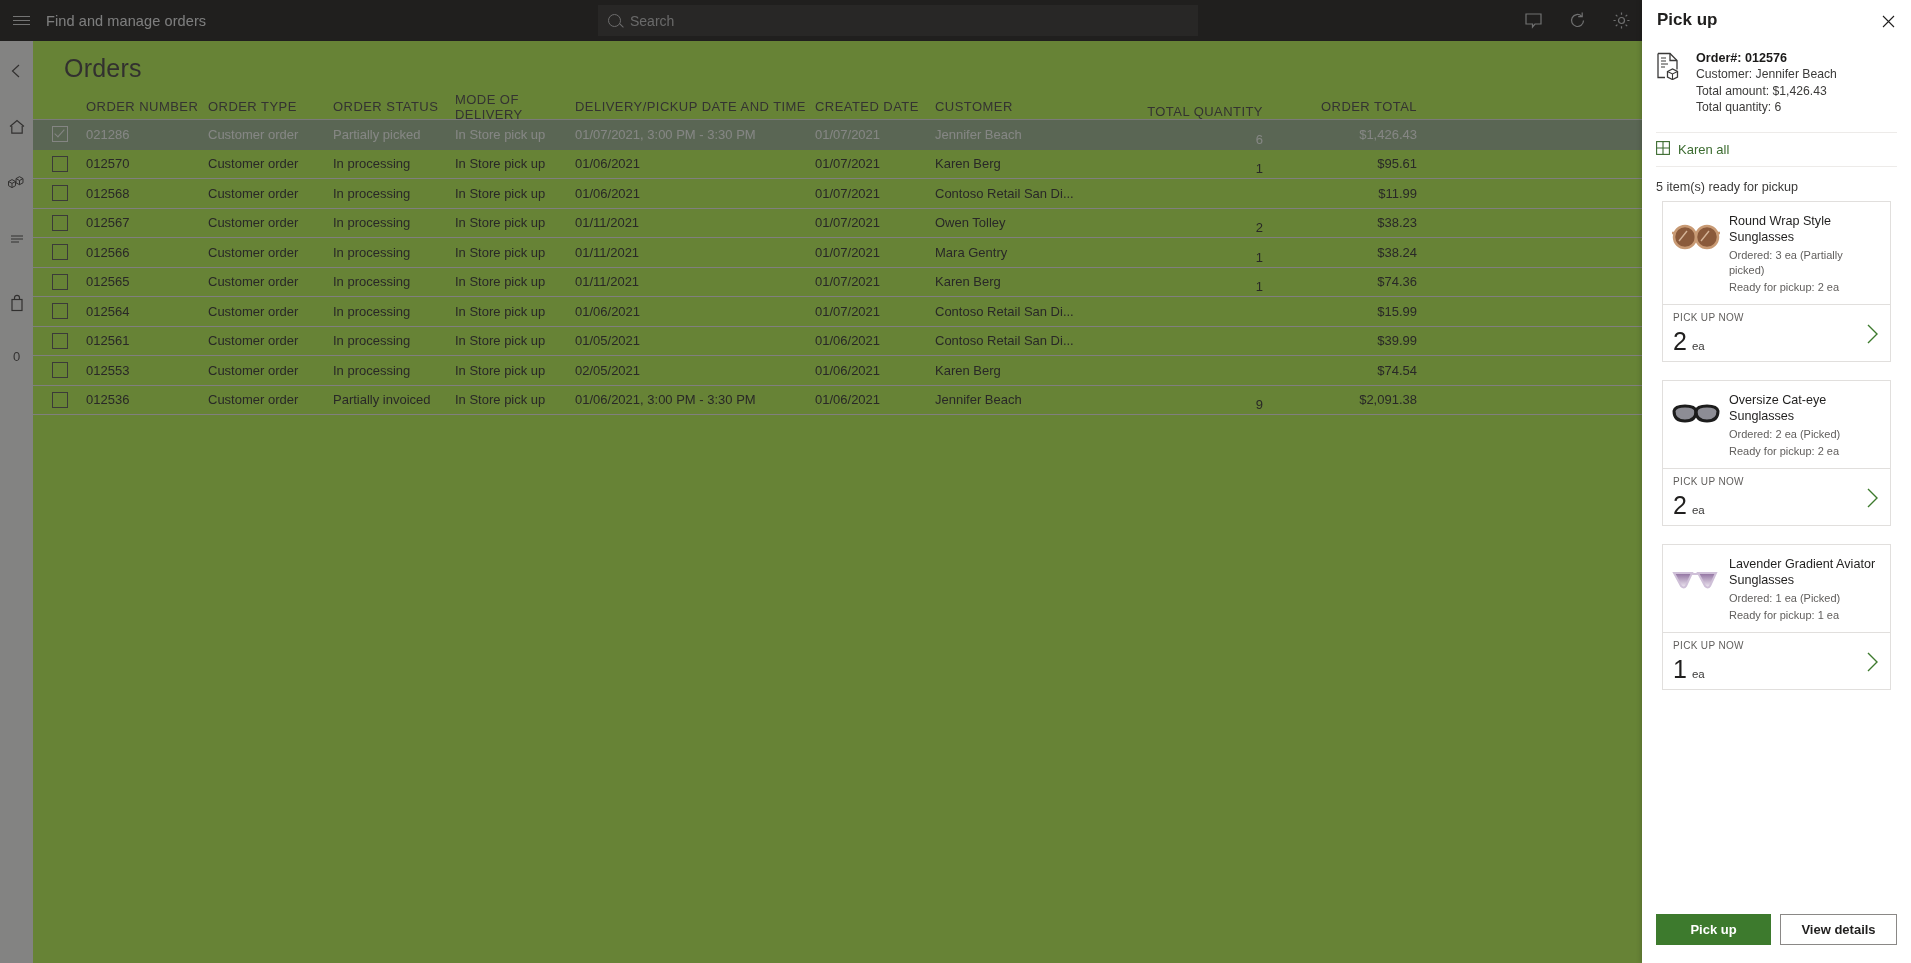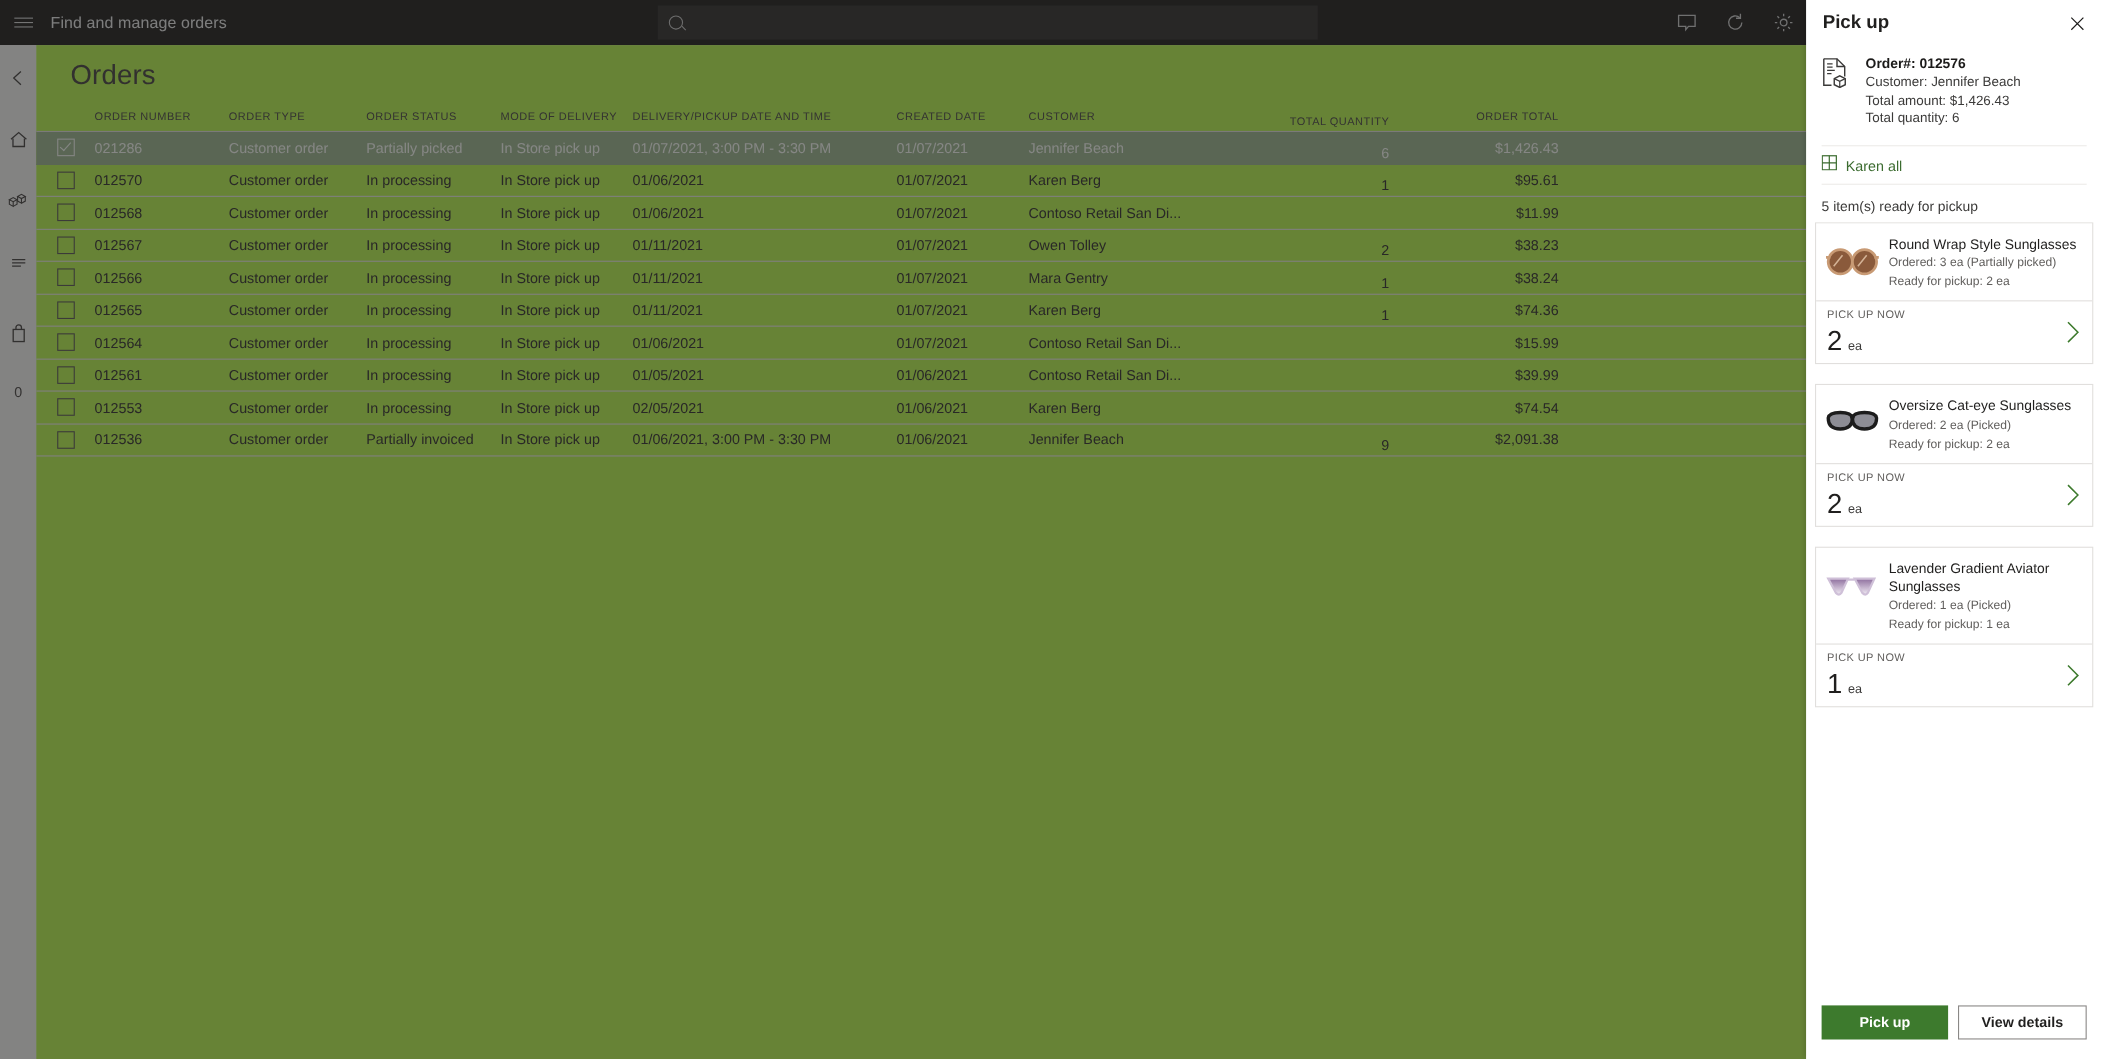--- a/index.html
+++ b/index.html
@@ -74,21 +74,21 @@
   }
   #page-title {
     font-size: 25px; color: #5d5a58; font-weight: 400;
     padding: 13px 0 0 31px; letter-spacing: .2px;
   }
 
   
   #grid { position: absolute; left: 0; top: 53px; width: 1609px; }
   .grid-head {
     display: flex; height: 26px; align-items: center;
-    font-size: 10px; color: #605e5c; letter-spacing: .45px;
+    font-size: 13px; color: #605e5c; letter-spacing: .45px;
     border-bottom: 1px solid #e3e1df;
   }
   .grid-row {
     display: flex; height: 29.5px; align-items: center;
     font-size: 13px; color: #4c4a48;
     border-bottom: 1px solid #edebe9;
   }
   .grid-row.selected {
     background: #a7bd9c;
     border-bottom: 1px solid #a7bd9c;
@@ -141,21 +141,21 @@
   #order-lines { font-size: 12.2px; color: #3b3a39; line-height: 16.4px;}
   #order-lines .bold { font-weight: 700; color: #1b1a19; font-size: 12.6px; }
   #select-all-bar {
     margin: 16px 14px 0 14px; padding: 8px 0 7px 0;
     border-top: 1px solid #edebe9; border-bottom: 1px solid #edebe9;
     display: flex; align-items: center; gap: 8px; cursor: pointer;
   }
   #select-all-bar .label { color: #3b6b2f; font-size: 13px; }
   #ready-count { padding: 13px 14px 7px 14px; font-size: 12.6px; color: #3b3a39; }
 
-  #cards { flex: 1; overflow: hidden; padding: 0 8px; }
+  #cards { flex: 1; overflow: hidden; padding: 0 20px; }
   .item-card { border: 1px solid #e1dfdd; margin-bottom: 18px; background: #fff; }
   .item-top { display: flex; padding: 9px 9px 9px 6px; gap: 6px; }
   .thumb { width: 54px; height: 52px; flex: none; display:flex; align-items:center; justify-content:center; }
   .item-info { padding-top: 2px; }
   .item-name { font-size: 12.6px; color: #201f1e; line-height: 16.5px; }
   .item-sub { font-size: 11px; color: #605e5c; line-height: 15px; margin-top: 2px;}
   .item-bottom {
     border-top: 1px solid #e1dfdd; padding: 7px 10px 8px 10px;
     display: flex; align-items: flex-end; cursor: pointer;
   }
@@ -187,20 +187,21 @@
       <div>
           <span class="bar"></span>
           <span class="bar"></span>
           <span class="bar"></span>
         </div>
     </div>
     <div id="app-title">Find and manage orders</div>
 
     <div id="search-box">
       <span class="mag"></span>
+      <input type="text" placeholder="Search" style="">
     </div>
 
     <div class="topbar-icons">
       <div class="tb-icon">
         <svg width="19" height="19" viewBox="0 0 19 19">
             <path d="M2 3h15v10H11l-2.5 3V13H2z" fill="none" stroke="#cfcfcf" stroke-width="1.2"></path>
           </svg>
       </div>
       <div class="tb-icon">
         <svg width="19" height="19" viewBox="0 0 19 19">

